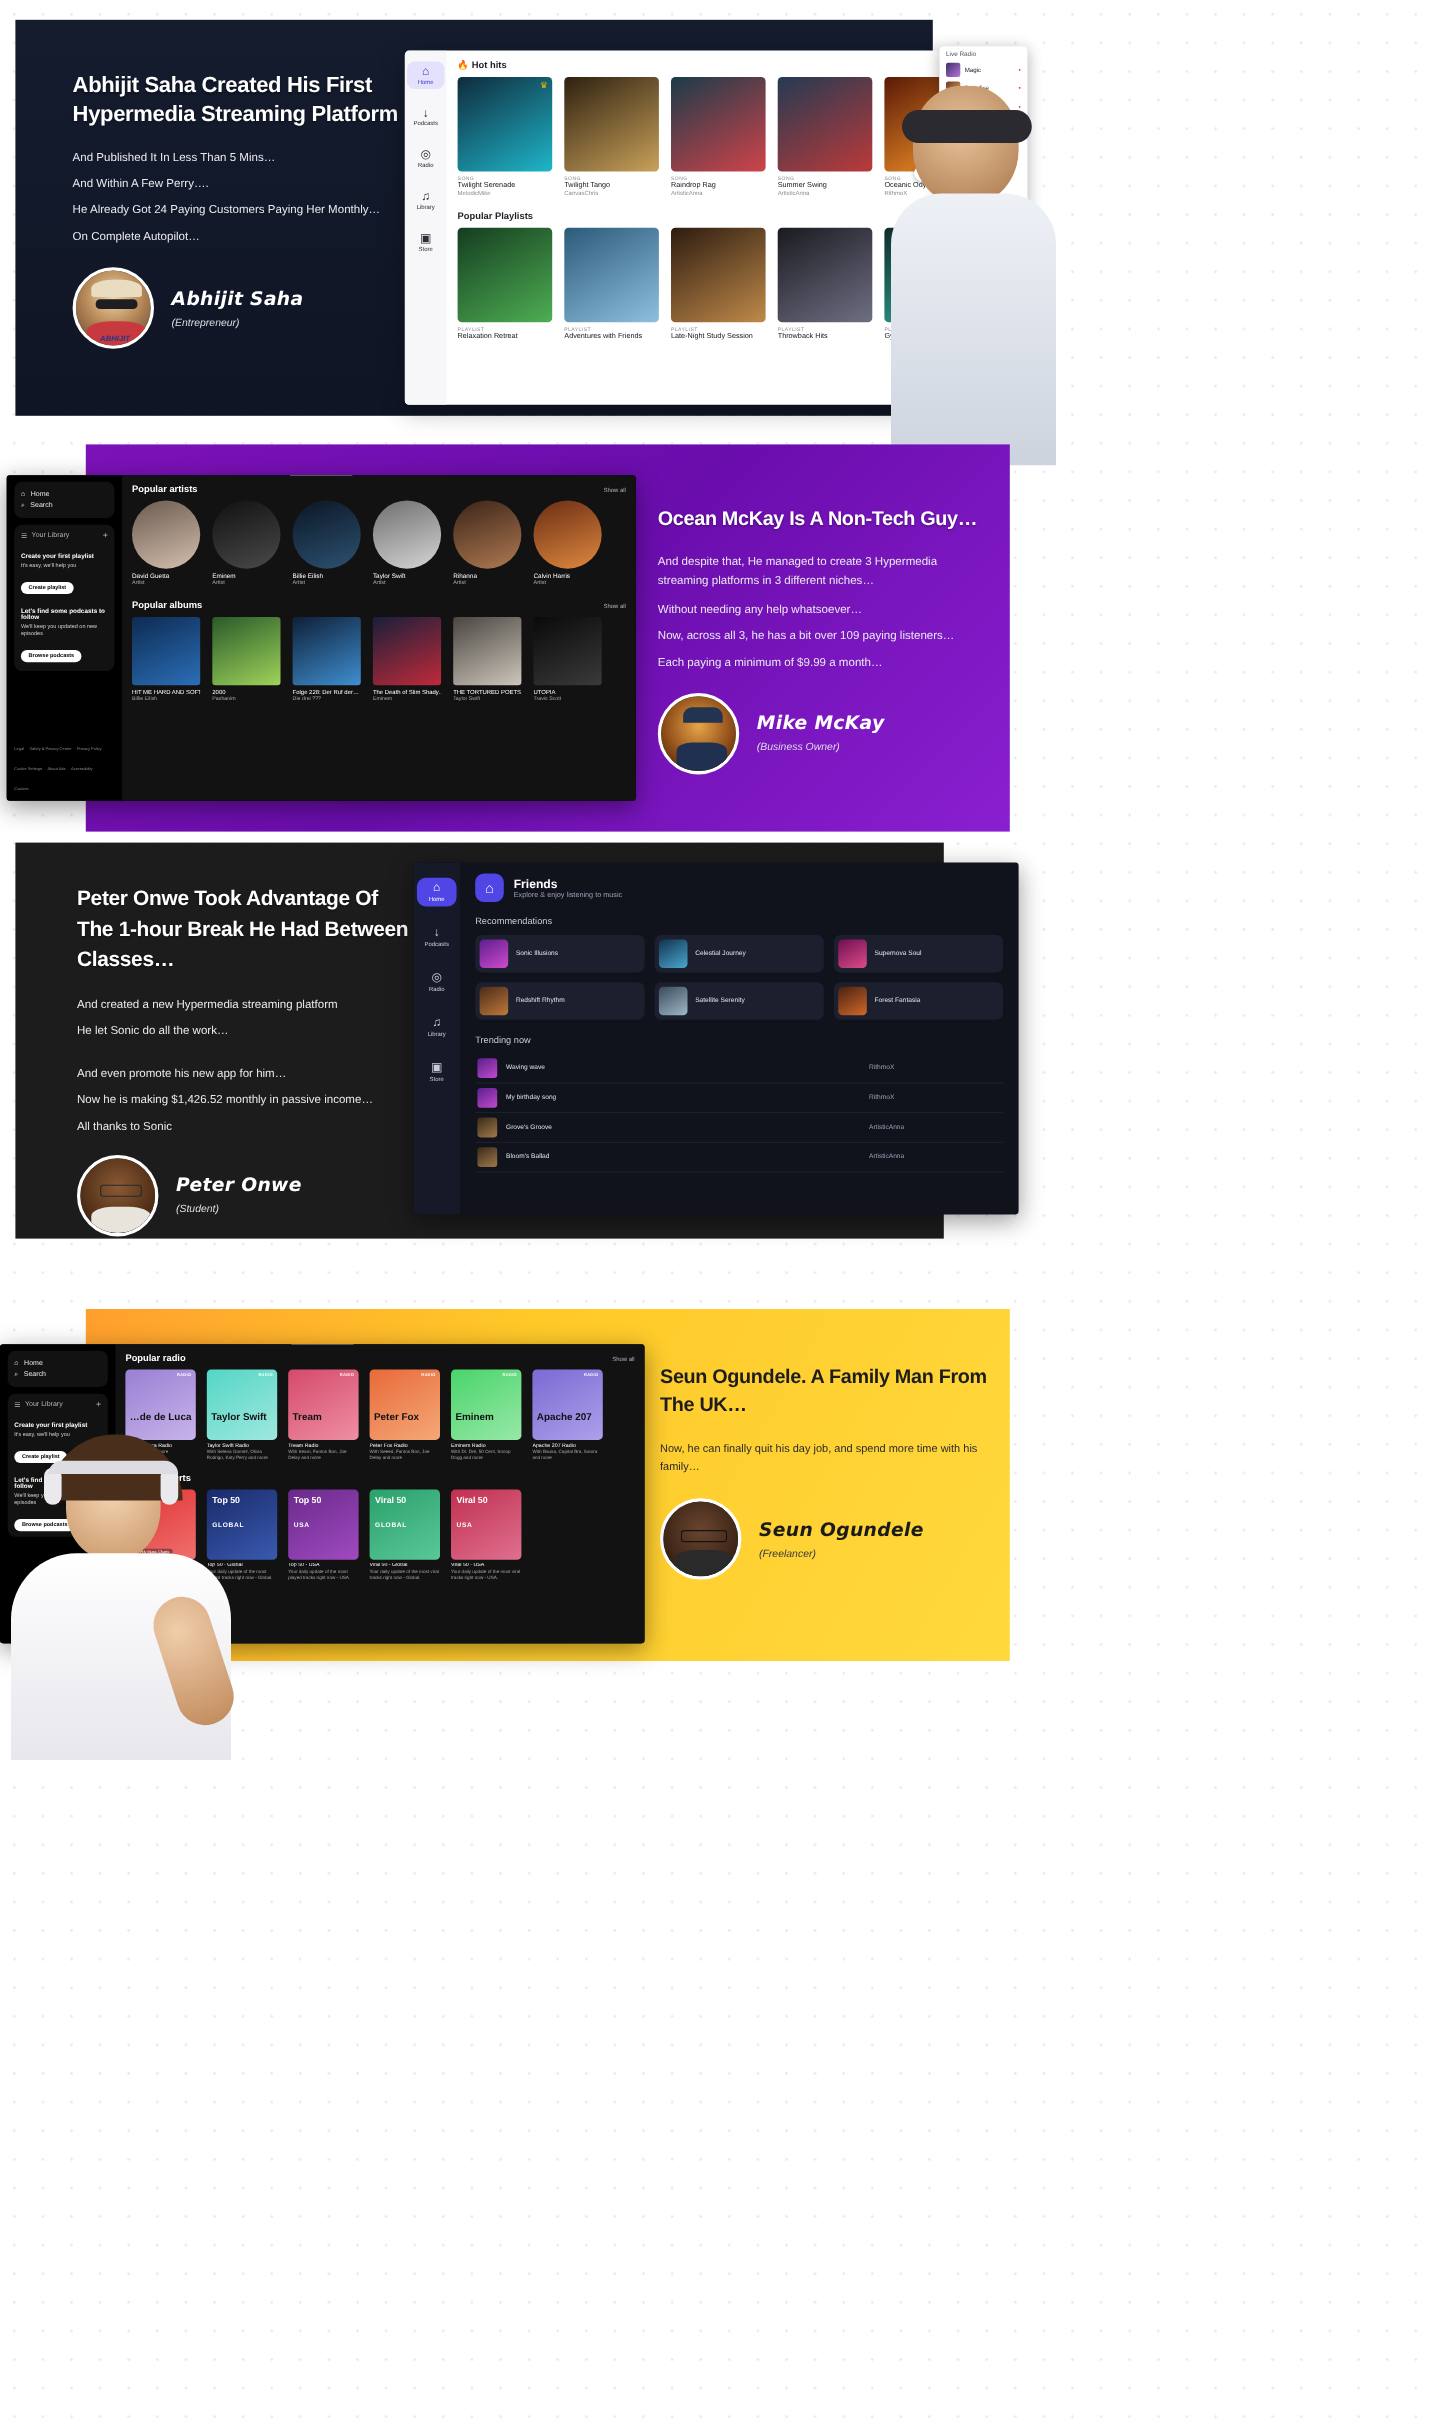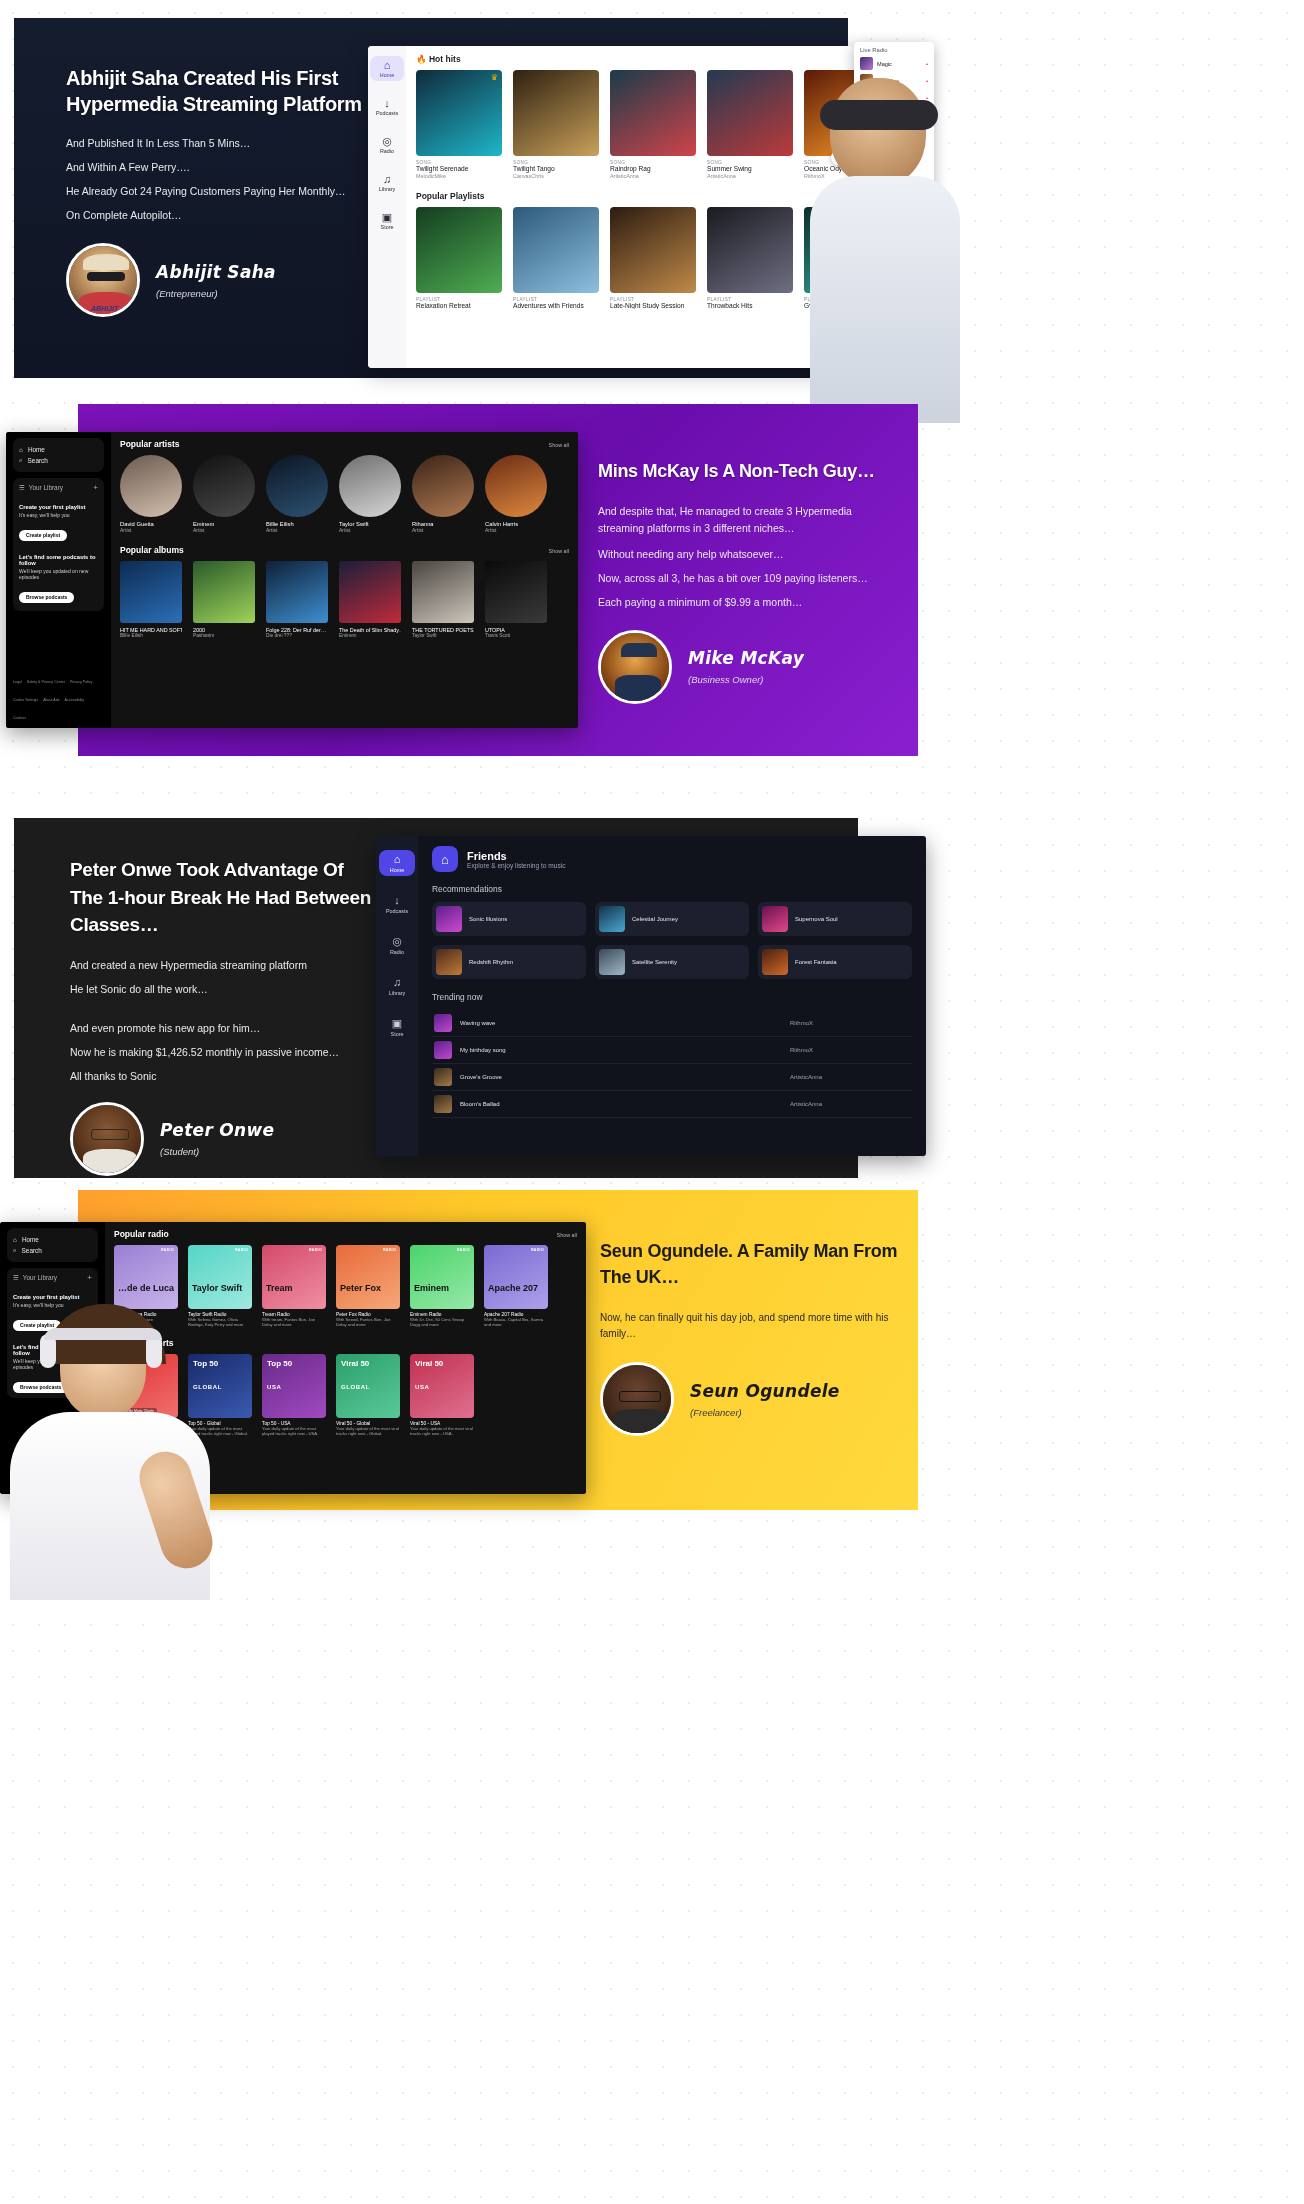--- a/index.html
+++ b/index.html
@@ -318,21 +318,21 @@
                 background:radial-gradient(circle at 45% 38%,#e8c49a,#a9754a);"></div>
     <div style="position:absolute;left:16px;top:22px;width:118px;height:30px;border-radius:20px;
                 background:#2a2a30;"></div>
     <div style="position:absolute;left:6px;top:98px;width:150px;height:250px;border-radius:46px 46px 0 0;
                 background:linear-gradient(180deg,#eef1f6,#ccd3de);"></div>
   </div>
 </div>
 
 <div class="section gradPurple" style="left:78px; top:404px; width:840px; height:352px;">
   <div class="txtcol" style="left:520px; top:56px; width:300px;">
-    <div class="head" style="font-size:18px; line-height:1.3; margin-bottom:20px;">Mins McKay Is A Non-Tech Guy…</div>
+    <div class="head" style="font-size:18px; line-height:1.3; margin-bottom:20px;">Ocean McKay Is A Non-Tech Guy…</div>
     <div class="line" style="font-size:10.5px; line-height:1.55; margin-bottom:12px;">And despite that, He managed to create 3 Hypermedia streaming platforms in 3 different niches…</div>
     <div class="line" style="font-size:10.5px; margin-bottom:12px;">Without needing any help whatsoever…</div>
     <div class="line" style="font-size:10.5px; margin-bottom:12px;">Now, across all 3, he has a bit over 109 paying listeners…</div>
     <div class="line" style="font-size:10.5px; margin-bottom:22px;">Each paying a minimum of $9.99 a month…</div>
     <div class="author-wrap">
       <div class="avatar" style="width:74px;height:74px;">
         <div class="ph" style="background:radial-gradient(circle at 50% 40%,#e8a44a 0%,#8a4a16 60%,#3a1c08 100%);"></div>
         <div style="position:absolute;left:20px;top:10px;width:36px;height:14px;background:#22344f;border-radius:8px 8px 0 0;"></div>
         <div style="position:absolute;left:14px;bottom:0;width:46px;height:26px;background:#203050;border-radius:30% 30% 0 0;"></div>
       </div>
@@ -447,21 +447,21 @@
           <div class="alb-it">
             <div class="alb-art" style="background:linear-gradient(155deg,#0a0a0a 0%,#3a3a3a 100%)"></div>
             <div class="alb-nm">UTOPIA</div>
             <div class="alb-sub">Travis Scott</div>
           </div>
         </div>
     </div>
   </div>
 </div>
 
-<div class="section" style="left:14px; top:818px; width:844px; height:360px; background:#1c1c1c;">
+<div class="section" style="left:14px; top:766px; width:844px; height:360px; background:#1c1c1c;">
   <div class="txtcol" style="left:56px; top:38px; width:310px;">
     <div class="head" style="font-size:19px; line-height:1.45; margin-bottom:20px;">Peter Onwe Took Advantage Of The 1-hour Break He Had Between Classes…</div>
     <div class="line" style="font-size:10.5px; margin-bottom:12px; white-space:nowrap;">And created a new Hypermedia streaming platform</div>
     <div class="line" style="font-size:10.5px; margin-bottom:0;">He let Sonic do all the work…</div>
     <div class="line" style="font-size:10.5px; margin-bottom:12px;margin-top:27px;">And even promote his new app for him…</div>
     <div class="line" style="font-size:10.5px; margin-bottom:12px; white-space:nowrap;">Now he is making $1,426.52 monthly in passive income…</div>
     <div class="line" style="font-size:10.5px; margin-bottom:20px;">All thanks to Sonic</div>
     <div class="author-wrap">
       <div class="avatar" style="width:74px;height:74px;">
         <div class="ph" style="background:radial-gradient(circle at 50% 38%,#8a5a35 0%,#4a2a14 70%,#241206 100%);"></div>

